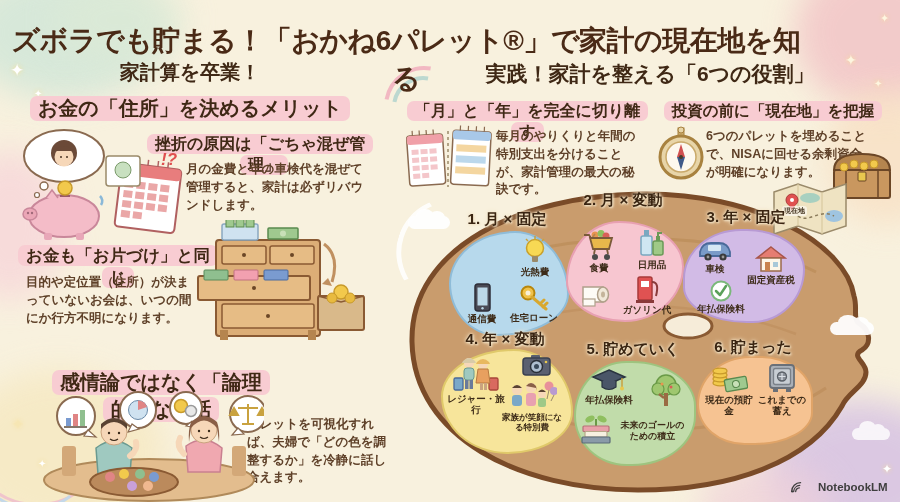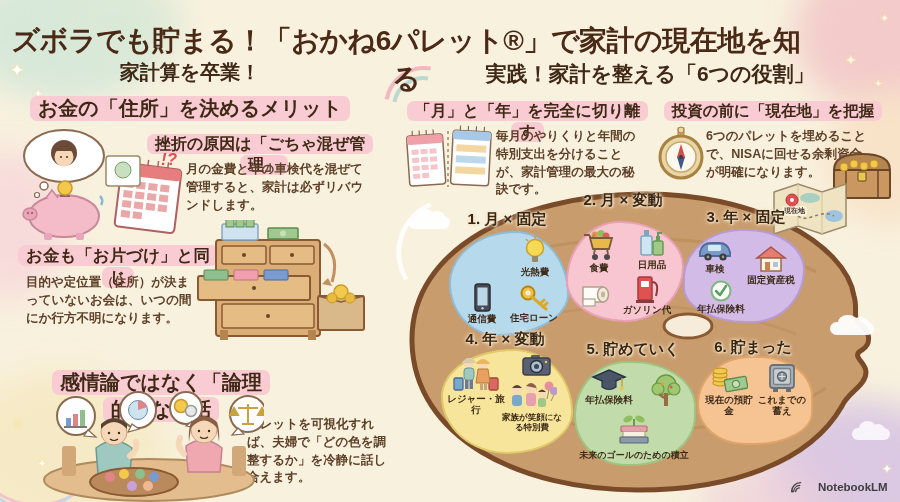--- a/index.html
+++ b/index.html
@@ -15,21 +15,21 @@
          font-size:28px;font-weight:800;color:#4a2a16;letter-spacing:-.5px}
   .hdr2{position:absolute;font-weight:800;color:#3f2815;text-align:center}
   .hl{background:#f8ccd2;border-radius:7px;padding:1px 8px 2px;box-decoration-break:clone;-webkit-box-decoration-break:clone}
   .sec-h{position:absolute;font-weight:800;color:#3f2815;text-align:center}
   .body-t{position:absolute;font-size:12.5px;line-height:1.42;font-weight:700;color:#5f4129}
   .exclaim{position:absolute;color:#e05050;font-weight:800;font-style:italic;font-size:17px}
   .glabel{position:absolute;font-size:15px;font-weight:800;color:#3a2512;text-align:center;
           text-shadow:0 0 3px #f2e4c8,0 0 5px #f2e4c8,1px 1px 2px #f2e4c8;z-index:4}
   .blob{position:absolute;z-index:3}
   .item{position:absolute;display:flex;flex-direction:column;align-items:center;text-align:center;z-index:4}
-  .item.row{flex-direction:column;align-items:center;text-align:left;gap:3px}
+  .item.row{flex-direction:row;align-items:center;text-align:left;gap:3px}
   .ilabel{font-size:9.5px;font-weight:700;color:#3d2b18;line-height:1.18;margin-top:1px}
   .maplabel{position:absolute;font-size:7px;font-weight:700;color:#4a3a26;background:rgba(255,255,255,.55);
             border-radius:3px;padding:0 2px;z-index:4}
   .footer{position:absolute;left:790px;top:481px;display:flex;gap:15px;z-index:6}
   .footer .brand{font-size:11.5px;font-weight:700;color:#3e3e3e}
   svg{display:block}
   .abs{position:absolute}
 </style>
 </head>
 <body>

